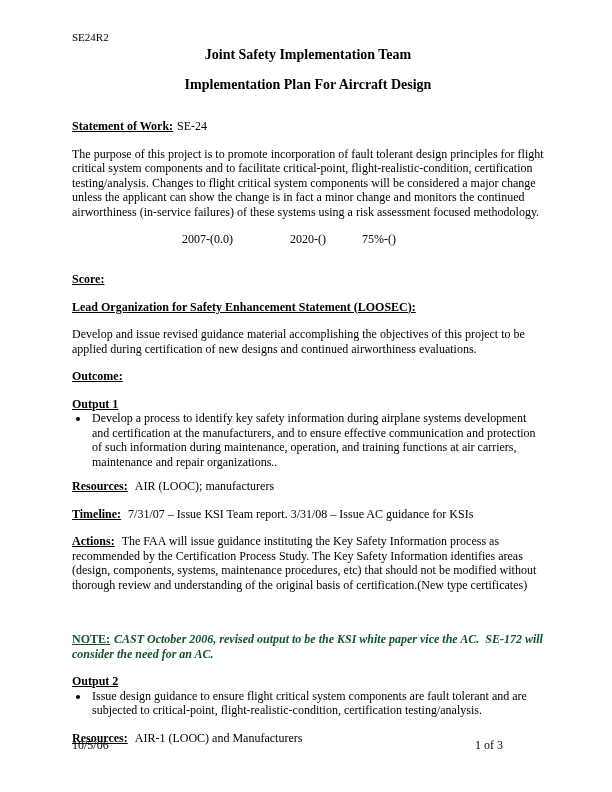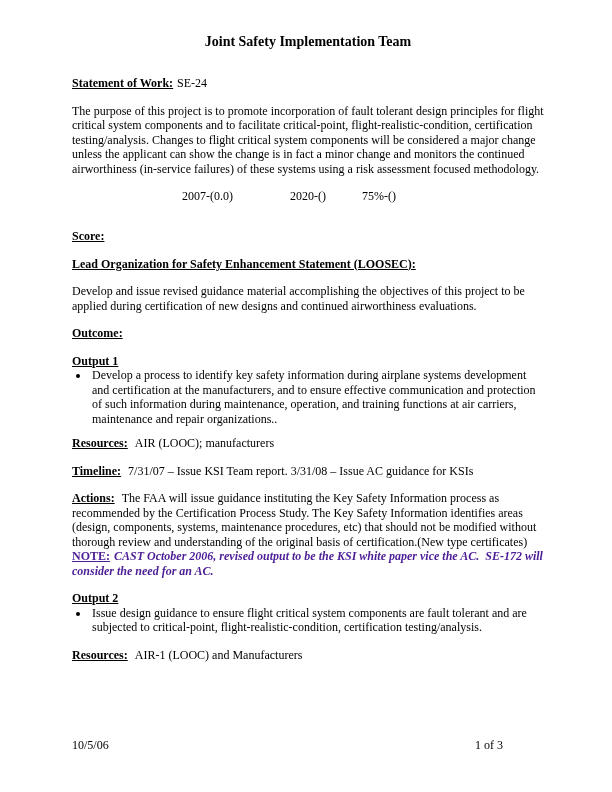--- a/index.html
+++ b/index.html
@@ -24,38 +24,40 @@
   .mt-blank{margin-top:13px;}
   .sow{margin-top:26px;}
   .score-row{margin-top:13px;display:flex;}
   .score-label{width:110px;flex:0 0 auto;margin-top:40px;}
   .score-c1{width:108px;flex:0 0 auto;}
   .score-c2{width:72px;flex:0 0 auto;}
   .air1{margin-top:14px;}
   ul.bullets{margin:0;padding:0 0 0 18px;list-style:disc outside;}
   ul.bullets li{padding-left:2px;}
   .resources1{margin-top:10px;}
-  .note{color:#4c1d95;font-weight:bold;}
+  .note{color:#14532d;font-weight:bold;margin-top:40px;}
   .note .note-label{text-decoration:underline;}
   .note .note-text{font-style:italic;}
   .ul2{margin-top:13px;}
   .footer{position:absolute;left:72px;right:68px;top:738px;height:15px;}
   .footer .date{position:absolute;left:0;top:0;}
   .footer .pagenum{position:absolute;left:403px;top:0;}
 </style>
 </head>
 <body>
 
 <div class="page">
 
+  <div class="doc-code">SE24R2</div>
 
   <div class="title">
     <div>Joint Safety Implementation Team</div>
   </div>
 
+  <div class="subtitle">Implementation Plan For Aircraft Design</div>
 
   <p class="sow">
     <span class="hu lbl-gap-sm">Statement of Work:</span><span>SE-24</span>
   </p>
 
   <p class="mt-blank">The purpose of this project is to promote incorporation of fault tolerant design principles for flight critical system components and to facilitate critical-point, flight-realistic-condition, certification testing/analysis. Changes to flight critical system components will be considered a major change unless the applicant can show the change is in fact a minor change and monitors the continued airworthiness (in-service failures) of these systems using a risk assessment focused methodology.</p>
 
   <div class="score-row">
     <span class="hu score-label">Score:</span>
     <span class="score-c1">2007-(0.0)</span>

